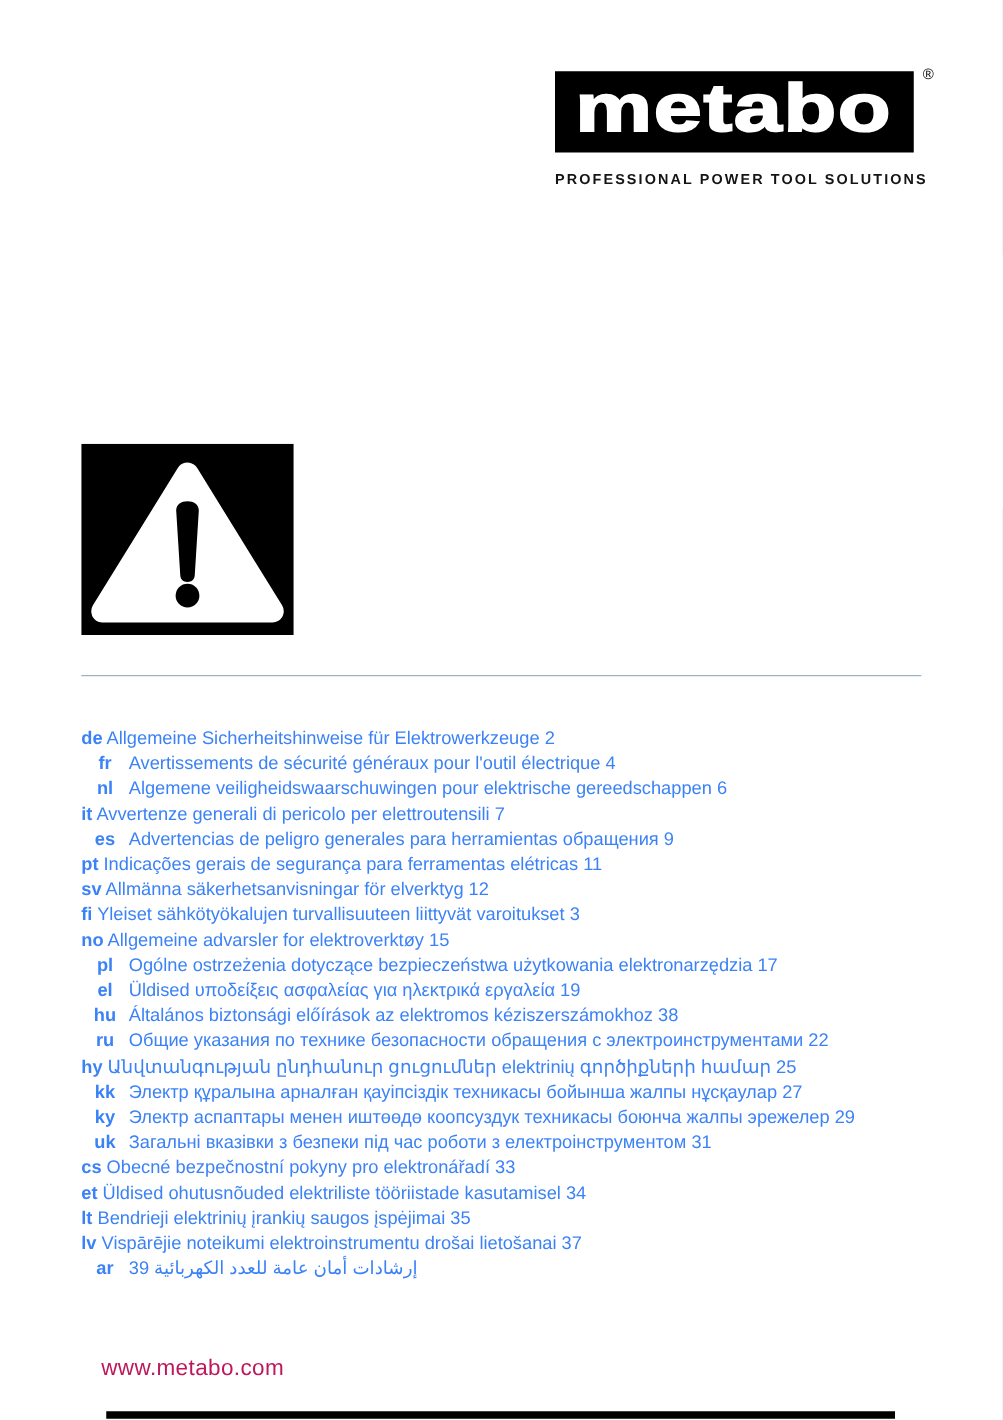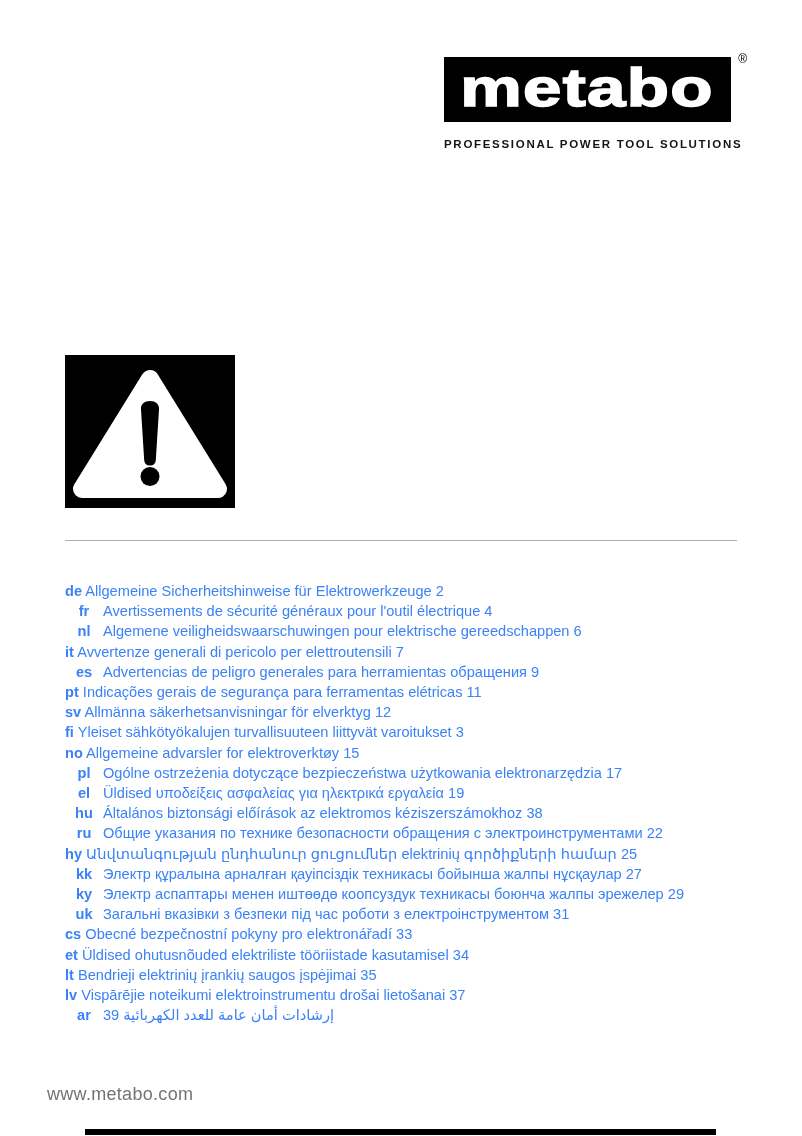--- a/index.html
+++ b/index.html
@@ -44,21 +44,21 @@
   .toc {
     position: absolute; left: 65px; top: 581px; width: 700px;
     font-size: 14.6px; line-height: 20.2px; color: #3b82f6;
   }
   .lang-row { white-space: nowrap; }
   .lang-code { font-weight: bold; }
   .lang-code.indent { display: inline-block; width: 38px; text-align: center; }
   .lang-title, .lang-page { font-weight: normal; }
 
   
-  .website { position: absolute; left: 47px; top: 1084px; font-size: 18px; color: #737373; letter-spacing: 0.3px; }
+  .website { position: absolute; left: 81px; top: 1084px; font-size: 18px; color: #be185d; letter-spacing: 0.3px; }
   .bottom-bar { position: absolute; left: 85px; right: 86px; bottom: 1px; height: 6px; background: #000; }
 </style>
 </head>
 <body>
 
 <div class="page">
 
   <div class="logo-block">
     <div class="logo-box">
       <span class="logo-text">metabo</span>

